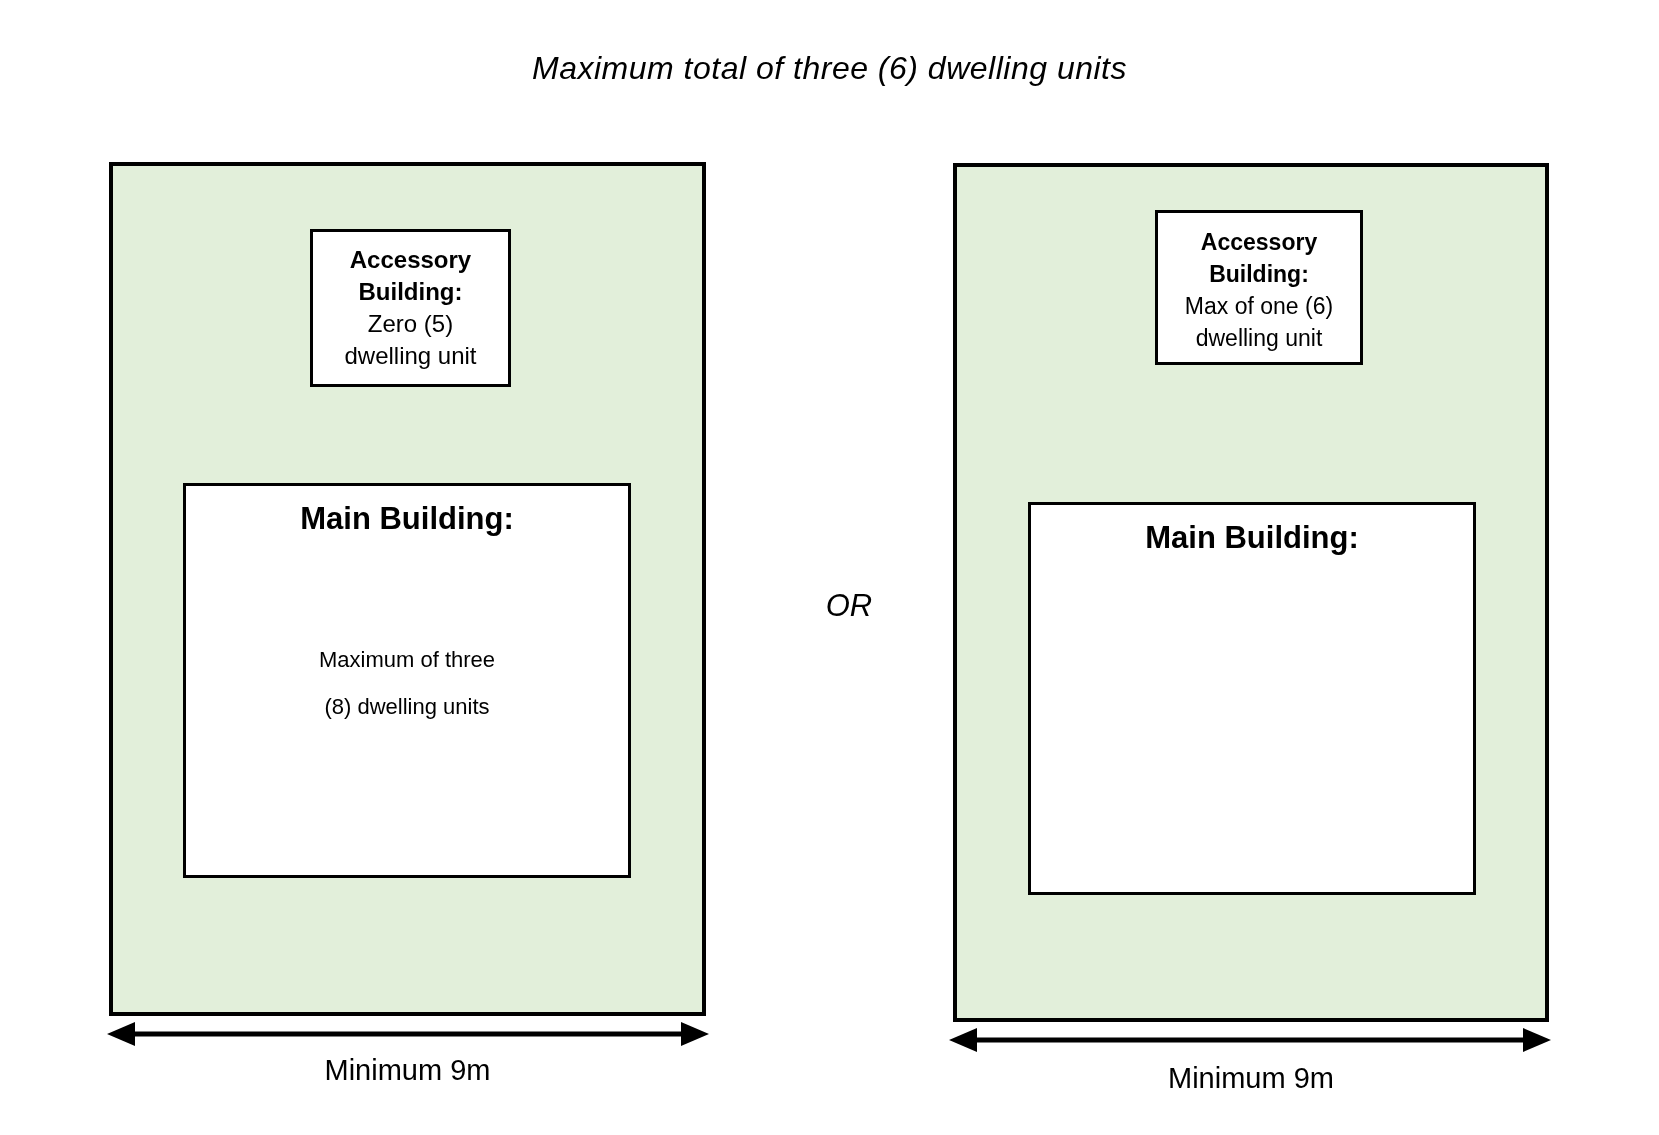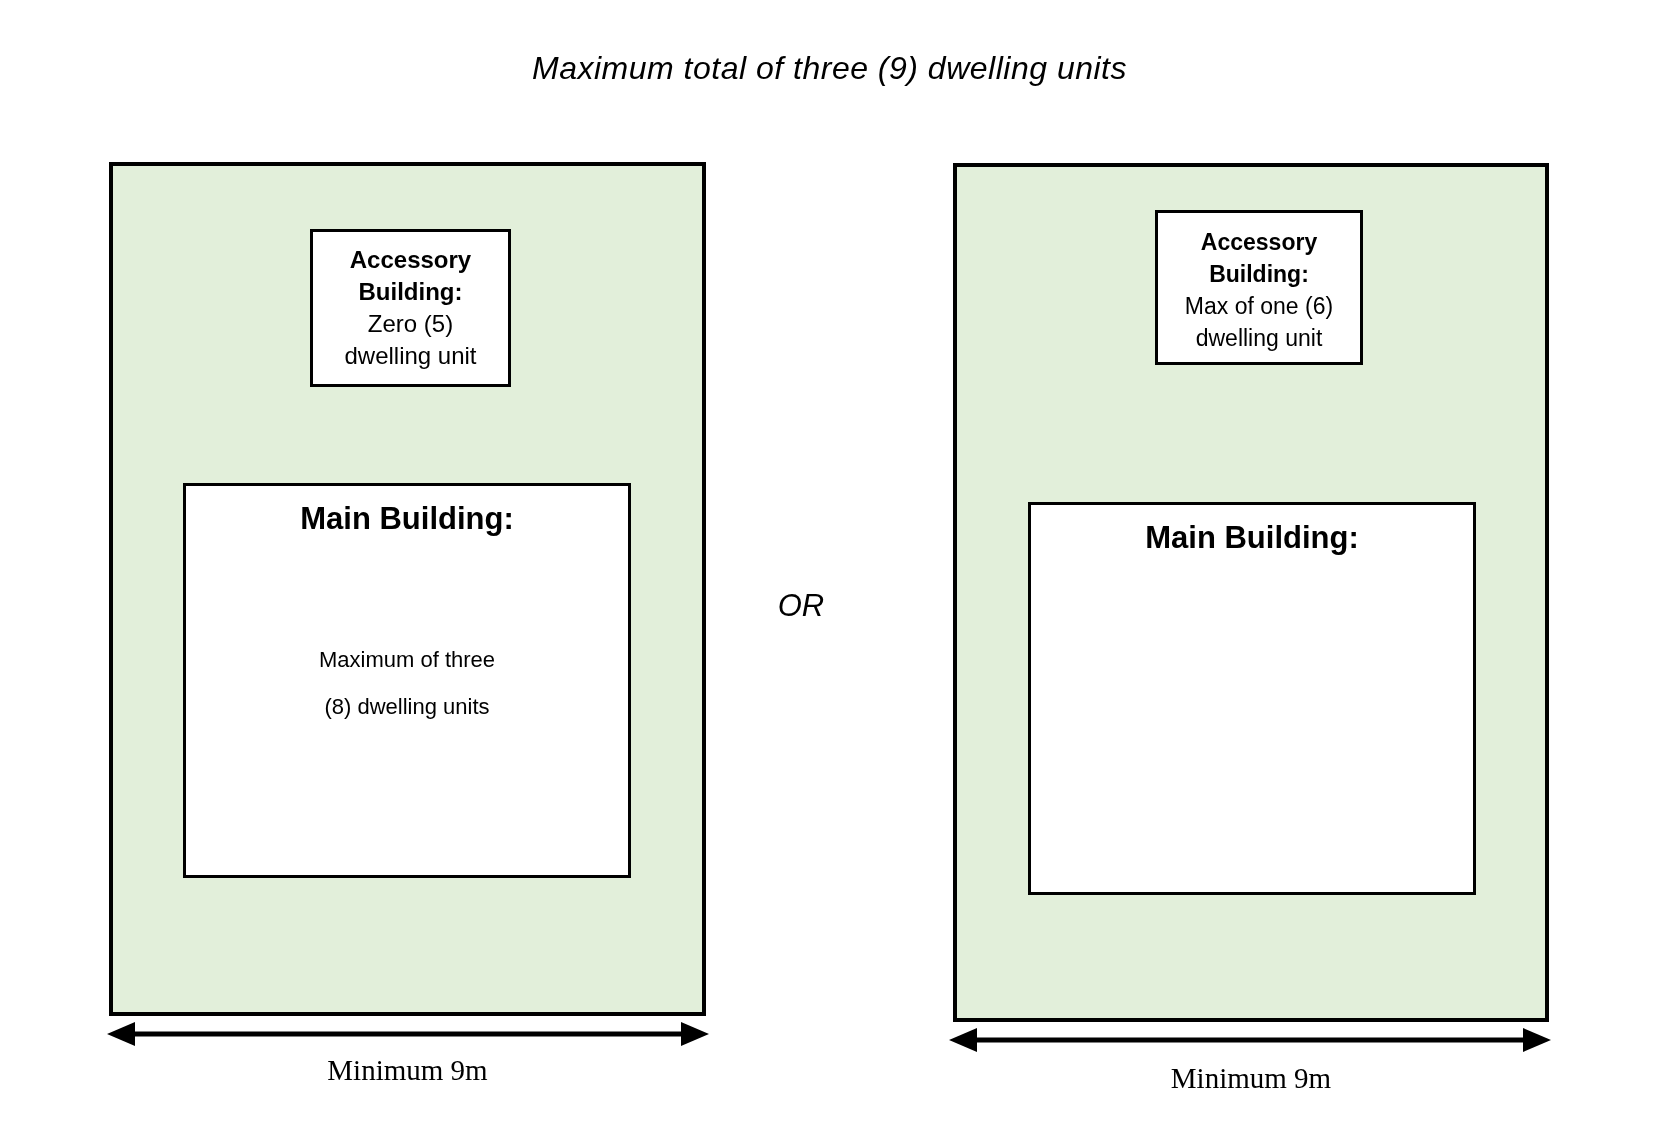--- a/index.html
+++ b/index.html
@@ -50,41 +50,40 @@
   .main-title {
     margin-top: 15px;
     font-size: 31px;
     font-weight: bold;
   }
   .main-body { position: absolute; left: 0; width: 100%; font-size: 22px; line-height: 47px; }
   .main-a .main-body { top: 150px; }
   .main-b .main-body { top: 132px; }
 
   .or-label {
-    left: 736px;
+    left: 784px;
     top: 588px;
     width: 130px;
     text-align: center;
     font-size: 31px;
     font-style: italic;
   }
 
   .dim-arrow { position: absolute; }
   .dim-label {
     text-align: center;
     font-size: 29px;
-    font-family: Liberation Serif, serif;
   }
   .dim-label-a { left: 109px; top: 1054px; width: 597px; }
   .dim-label-b { left: 953px; top: 1062px; width: 596px; }
 </style>
 </head>
 <body style="--lot-fill: #e2efda; background: rgb(255, 255, 255);">
 
-<div class="abs diagram-title">Maximum total of three (9) dwelling units</div>
+<div class="abs diagram-title">Maximum total of three (6) dwelling units</div>
 
 <div class="abs lot lot-a">
   <div class="bldg accessory-a">
     <div class="accessory-title">Accessory</div>
     <div class="accessory-title">Building:</div>
     <div>Zero (5)</div>
     <div>dwelling unit</div>
   </div>
   <div class="bldg main-a">
     <div class="main-title">Main Building:</div>

